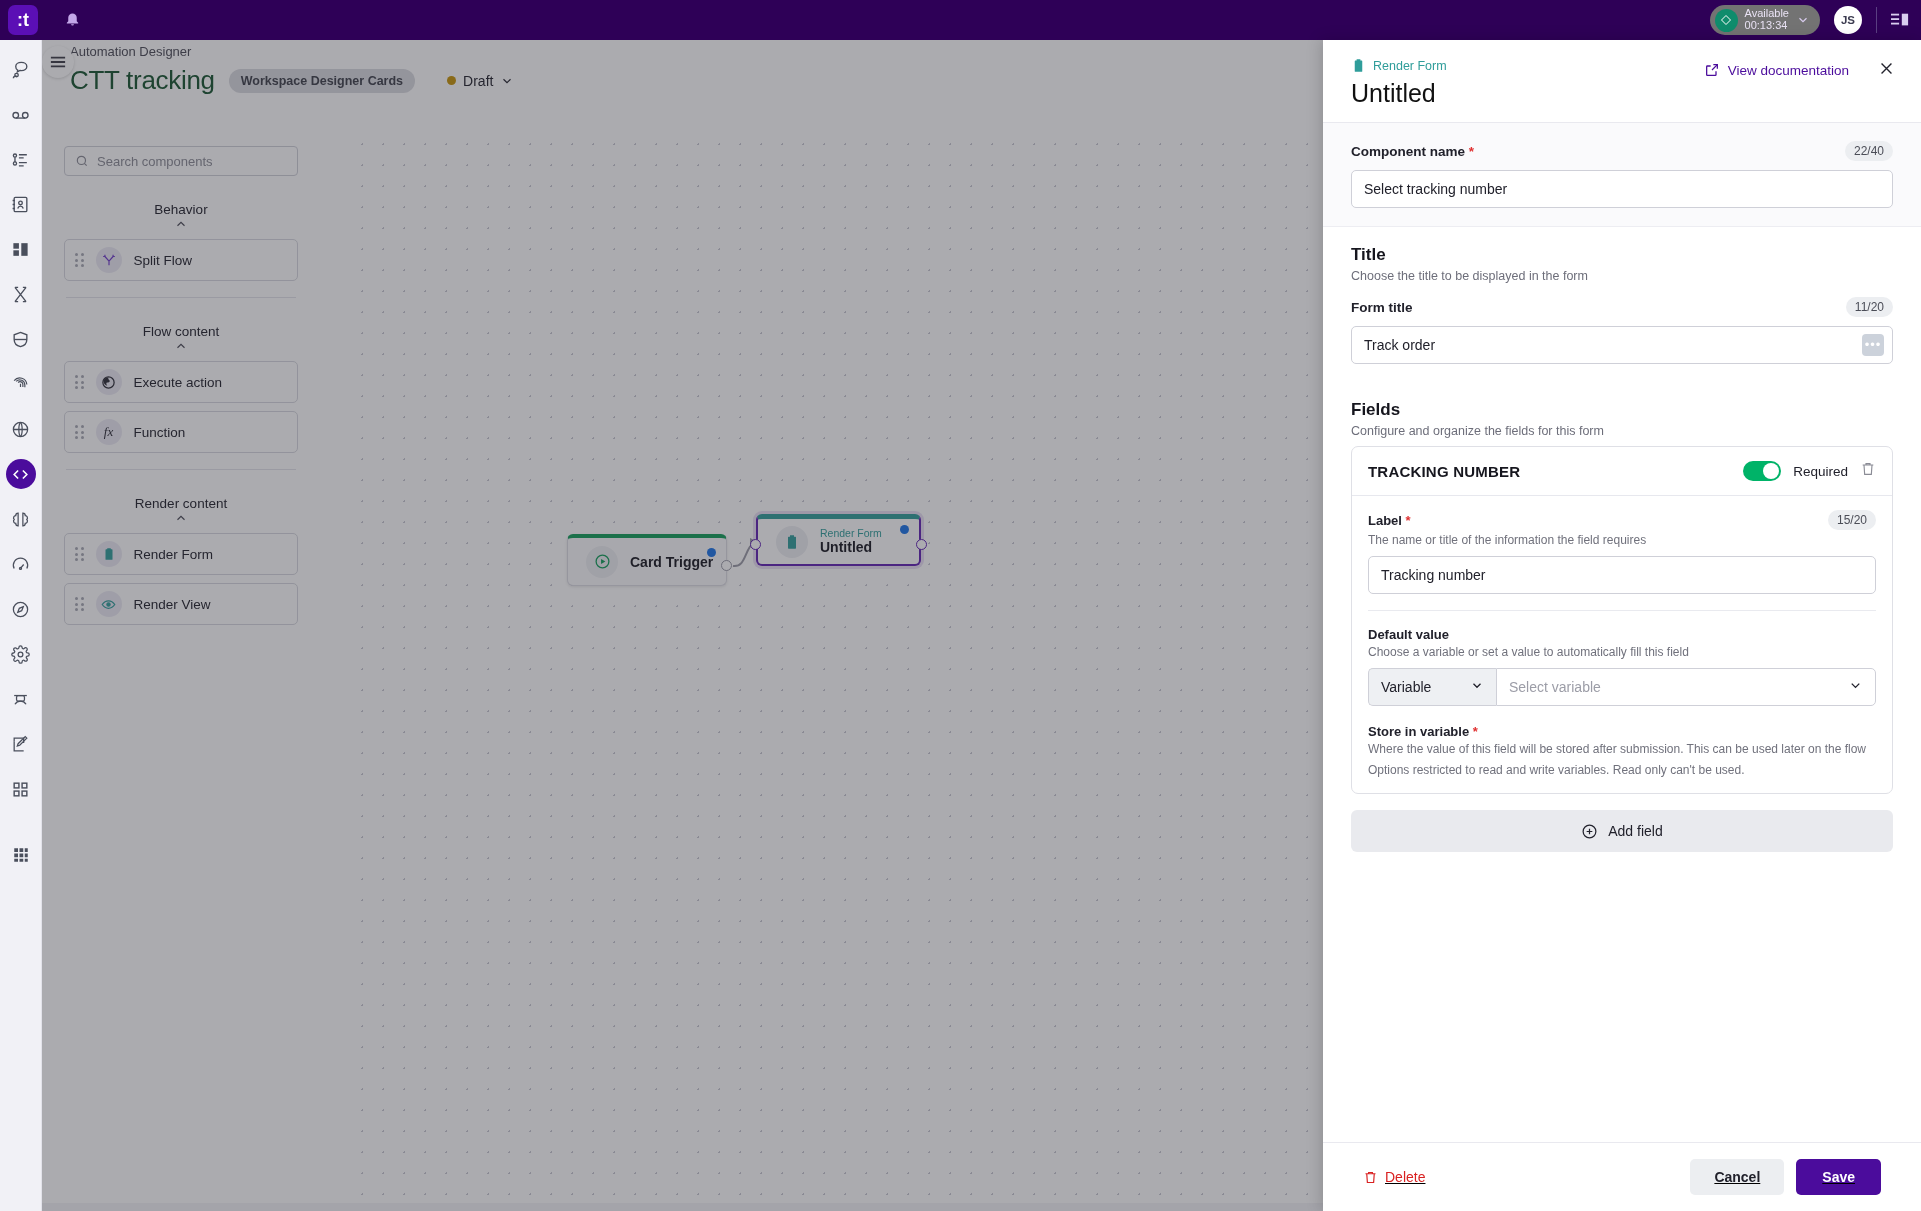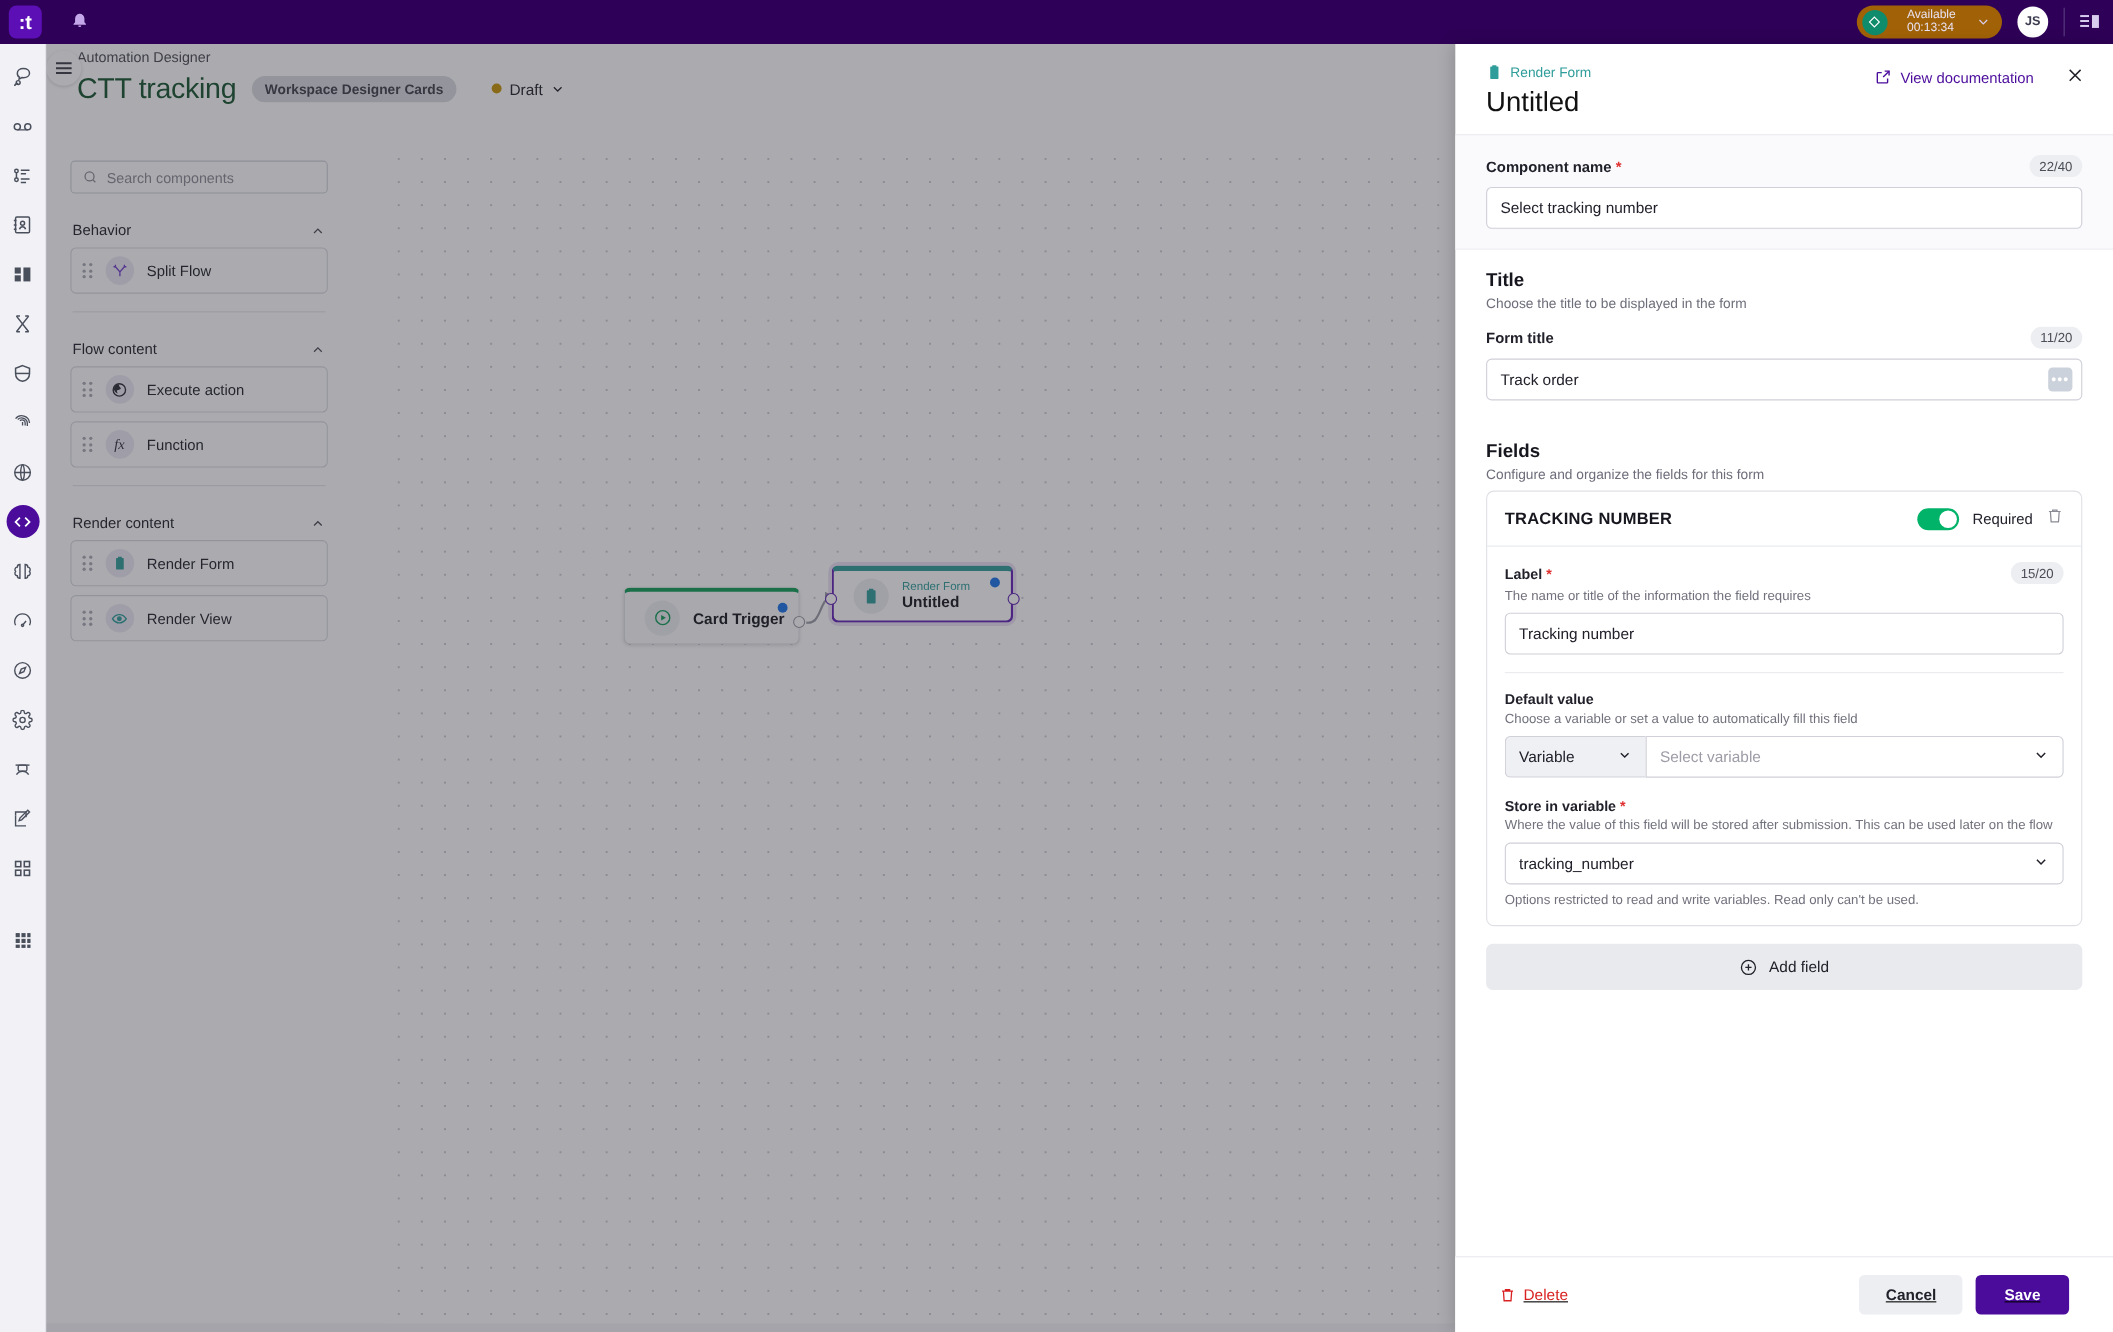--- a/index.html
+++ b/index.html
@@ -15,22 +15,22 @@
     background: #2e0057; display: flex; align-items: center; z-index: 60;
   }
   .logo-box {
     width: 30px; height: 30px; margin-left: 8px; border-radius: 7px;
     background: #5b0fb5; display: flex; align-items: center; justify-content: center;
     color: #fff; font-size: 18px; font-weight: bold; line-height: 1;
   }
   .bell { margin-left: 26px; color: #c3a7e8; }
   .topbar-right { margin-left: auto; display: flex; align-items: center; gap: 14px; padding-right: 12px; }
   .status-pill {
-    background: #a16207; border-radius: 18px; height: 30px; display: flex;
-    align-items: center; gap: 18px; padding: 0 10px 0 5px;
+    background: #737373; border-radius: 18px; height: 30px; display: flex;
+    align-items: center; gap: 7px; padding: 0 10px 0 5px;
   }
   .status-diamond {
     width: 23px; height: 23px; border-radius: 50%; background: #0f8c6c;
     display: flex; align-items: center; justify-content: center;
   }
   .status-texts { display: flex; flex-direction: column; line-height: 1.05; }
   .status-texts span { color: #e9e2f4; font-size: 11px; }
   .avatar {
     width: 28px; height: 28px; border-radius: 50%; background: #fff;
     color: #3b3b4f; font-size: 11.5px; font-weight: bold;
@@ -77,21 +77,21 @@
     position: absolute; left: 10px; top: 102px; width: 258px; height: 850px;
     padding: 12px;
   }
   .search-box {
     height: 30px; border: 1px solid #cfd0d8; border-radius: 4px; background: #fff;
     display: flex; align-items: center; gap: 8px; padding: 0 10px; font-size: 13px; color: #8a8b95;
   }
   .pal-section { margin-top: 26px; }
   .pal-head {
     display: flex; align-items: center; justify-content: space-between;
-    font-size: 13.5px; color: #21212b; padding: 0 2px 8px 2px;
+    font-size: 13.5px; color: #21212b; padding: 0 2px 8px 2px; flex-direction: column;
   }
   .pal-item {
     display: flex; align-items: center; gap: 12px; height: 42px;
     border: 1px solid #d7d8df; border-radius: 5px; background: #fff;
     margin-bottom: 8px; padding: 0 10px;
   }
   .dots6 { display: grid; grid-template-columns: 3px 3px; gap: 2.5px; }
   .dots6 i { width: 3px; height: 3px; background: #a7a8b2; border-radius: 50%; display: block; }
   .pal-ico {
     width: 26px; height: 26px; border-radius: 50%; background: #eceaf4;
@@ -693,26 +693,20 @@
             </div>
           </div>
         </div>
 
         <div style="margin-top:18px">
           <div class="f-lbl">
             <span>Store in variable</span>
             <span class="req-star">*</span>
           </div>
           <div class="f-hint">Where the value of this field will be stored after submission. This can be used later on the flow</div>
-          <div class="select">
-            <span>tracking_number</span>
-            <span class="chev"><svg width="15" height="15" viewBox="0 0 24 24" fill="none" stroke="currentColor" stroke-width="2.2">
-                  <path d="M6 9l6 6 6-6"></path>
-                </svg></span>
-          </div>
           <div class="note">Options restricted to read and write variables. Read only can't be used.</div>
         </div>
       </div>
     </div>
 
     <div class="add-field">
       <svg width="17" height="17" viewBox="0 0 24 24" fill="none" stroke="#21212b" stroke-width="1.7">
           <circle cx="12" cy="12" r="9"></circle>
           <path d="M12 8v8M8 12h8"></path>
         </svg>

